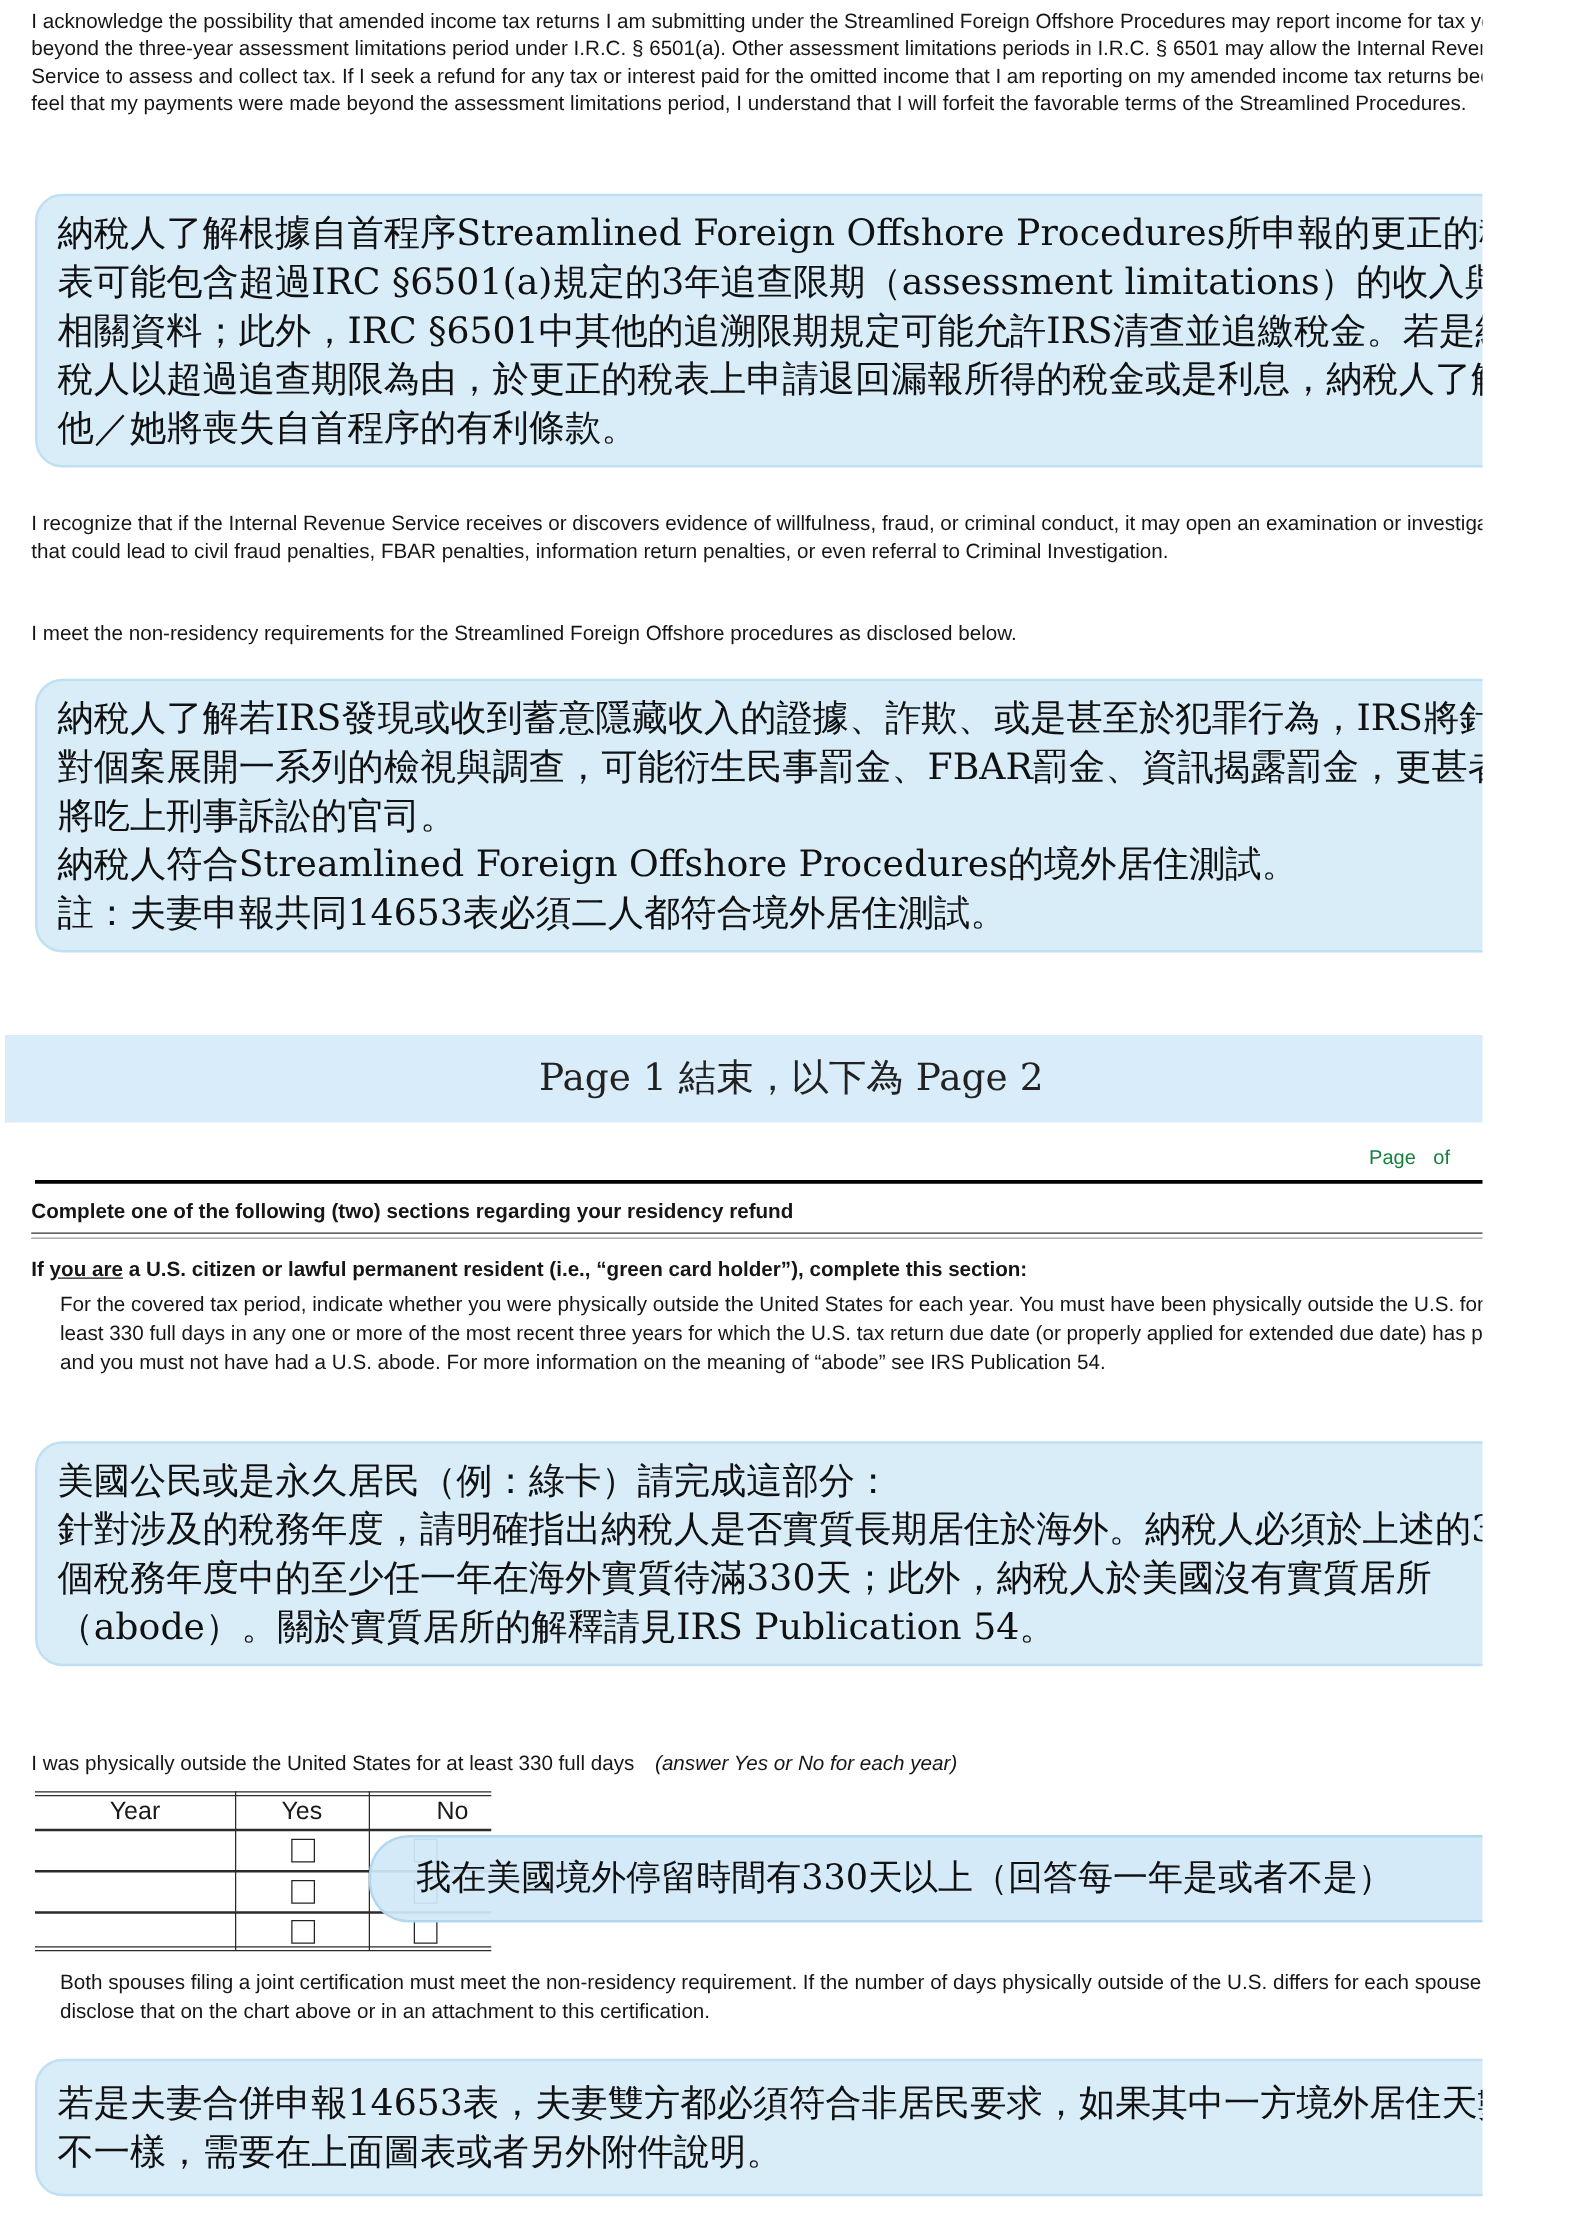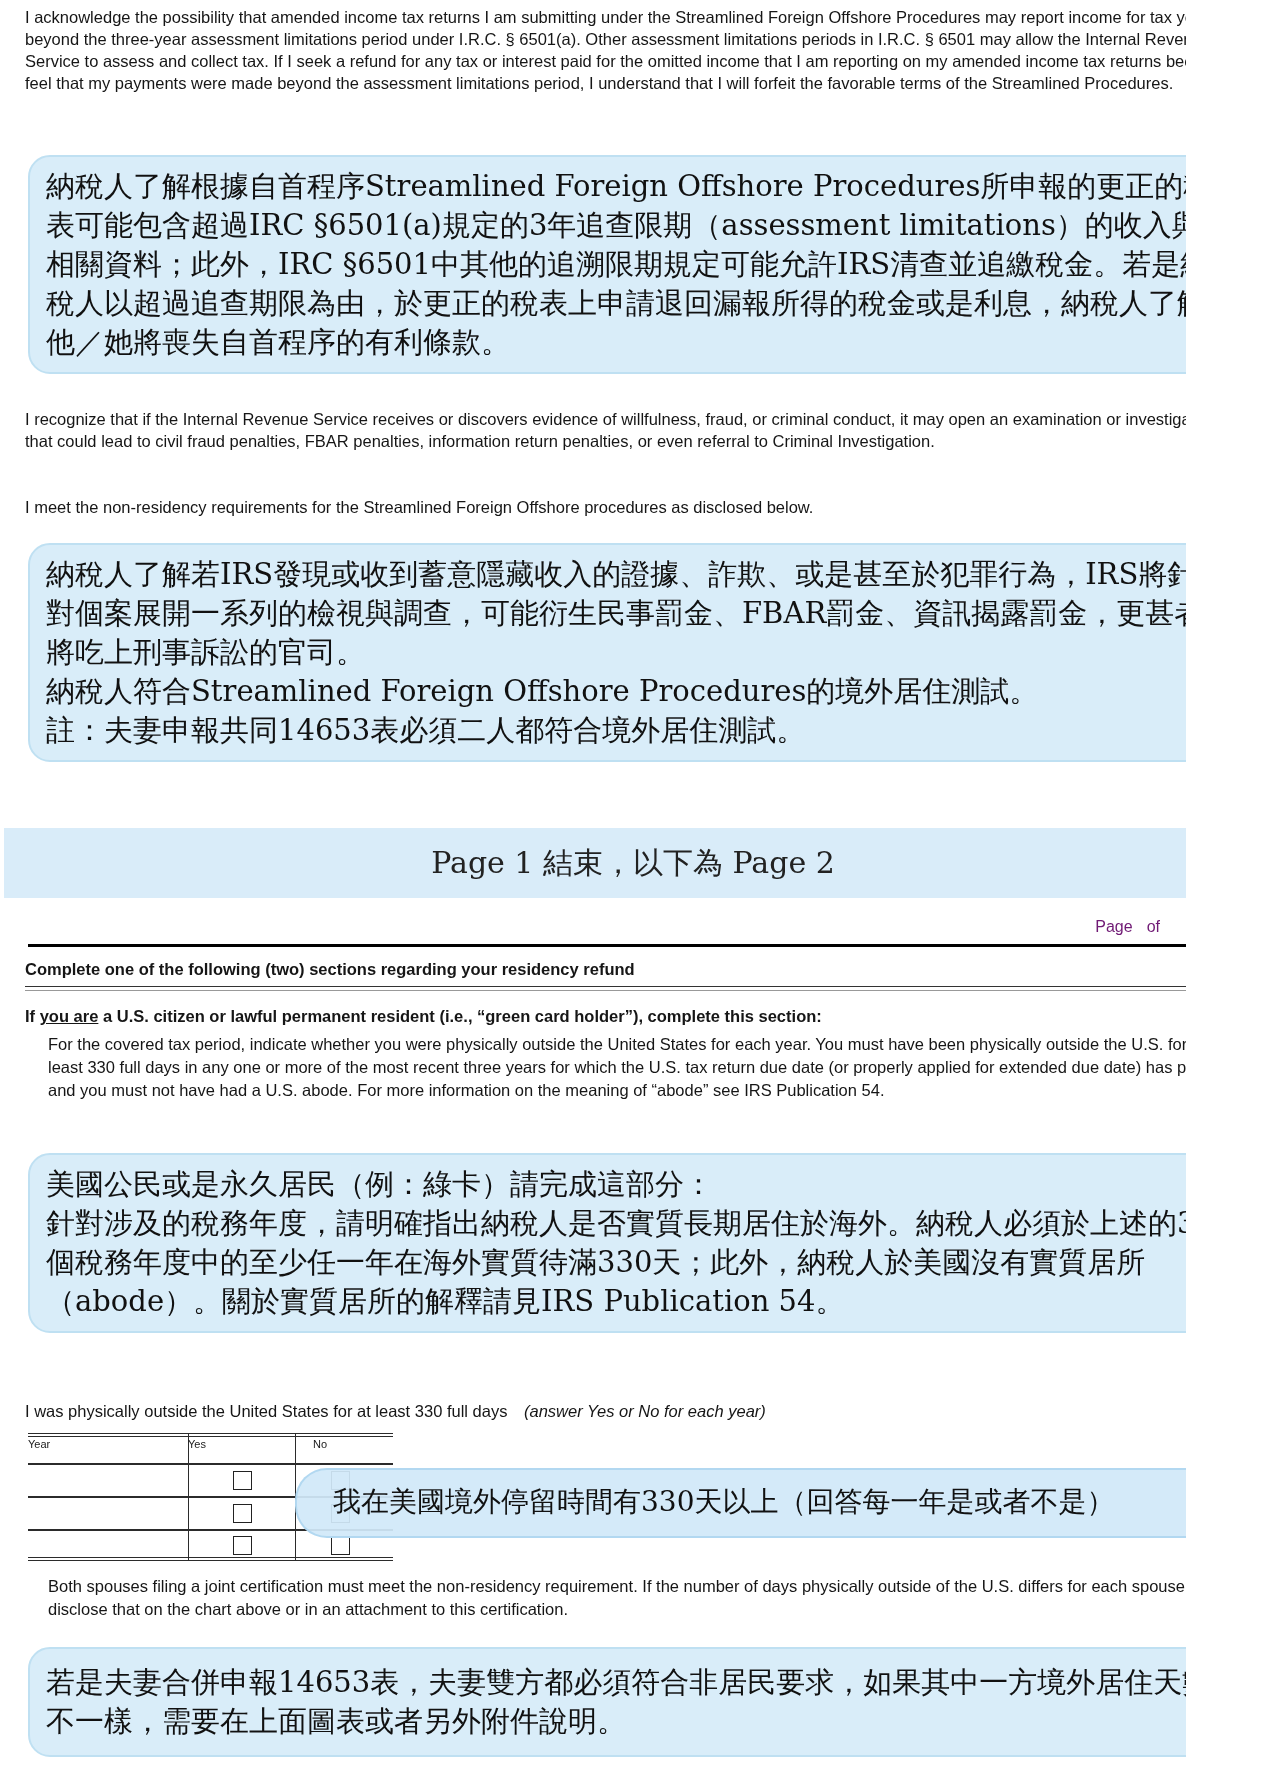--- a/index.html
+++ b/index.html
@@ -15,36 +15,36 @@
           padding:10px 16px;
           font-family:"DejaVu Serif","Liberation Serif",serif;
           font-size:29px;line-height:39px;color:#111;}
   .zh-box p{margin:0;}
 
   .banner{position:absolute;left:4px;top:828px;width:1258px;height:70px;
           background:#d9ecf9;text-align:center;
           font-family:"DejaVu Serif","Liberation Serif",serif;
           font-size:30px;line-height:70px;color:#222;}
 
-  .pageof{position:absolute;top:918px;right:26px;font-size:16px;color:#701a75;}
+  .pageof{position:absolute;top:918px;right:26px;font-size:16px;color:#15803d;}
   .pageof span{margin-left:14px;}
 
   .rule-thick{position:absolute;left:28px;top:944px;width:1212px;height:3px;background:#000;}
   .rule-double{position:absolute;left:25px;top:986px;width:1215px;height:3px;
                border-top:1px solid #333;border-bottom:1px solid #999;}
 
   .underline{text-decoration:underline;}
   .italic{font-style:italic;margin-left:12px;}
 
   
   .res-table{position:absolute;left:28px;top:1433px;width:365px;height:129px;z-index:1;}
   .res-table .hline{position:absolute;left:0;width:365px;height:0;border-top:2px solid #2b2b2b;}
   .res-table .hline.thin{border-top-width:1.5px;}
   .res-table .vline{position:absolute;top:0;height:127px;width:0;border-left:1.5px solid #2b2b2b;}
-  .res-table .th{position:absolute;top:5px;font-size:11px;color:#1a1a1a;text-align:left;}
+  .res-table .th{position:absolute;top:5px;font-size:20px;color:#1a1a1a;text-align:center;}
   .cb{position:absolute;width:17px;height:17px;border:1.8px solid #222;background:transparent;}
   .year-cell{position:absolute;left:2px;width:155px;height:30px;}
 
   .overlay-box{position:absolute;left:295px;top:1468px;width:945px;height:70px;z-index:2;
                box-sizing:border-box;background:rgba(209,232,249,0.93);
                border:2px solid rgba(173,214,240,0.85);border-radius:32px;
                font-family:"DejaVu Serif","Liberation Serif",serif;
                font-size:28px;line-height:64px;color:#111;padding-left:36px;}
 </style>
 </head>

